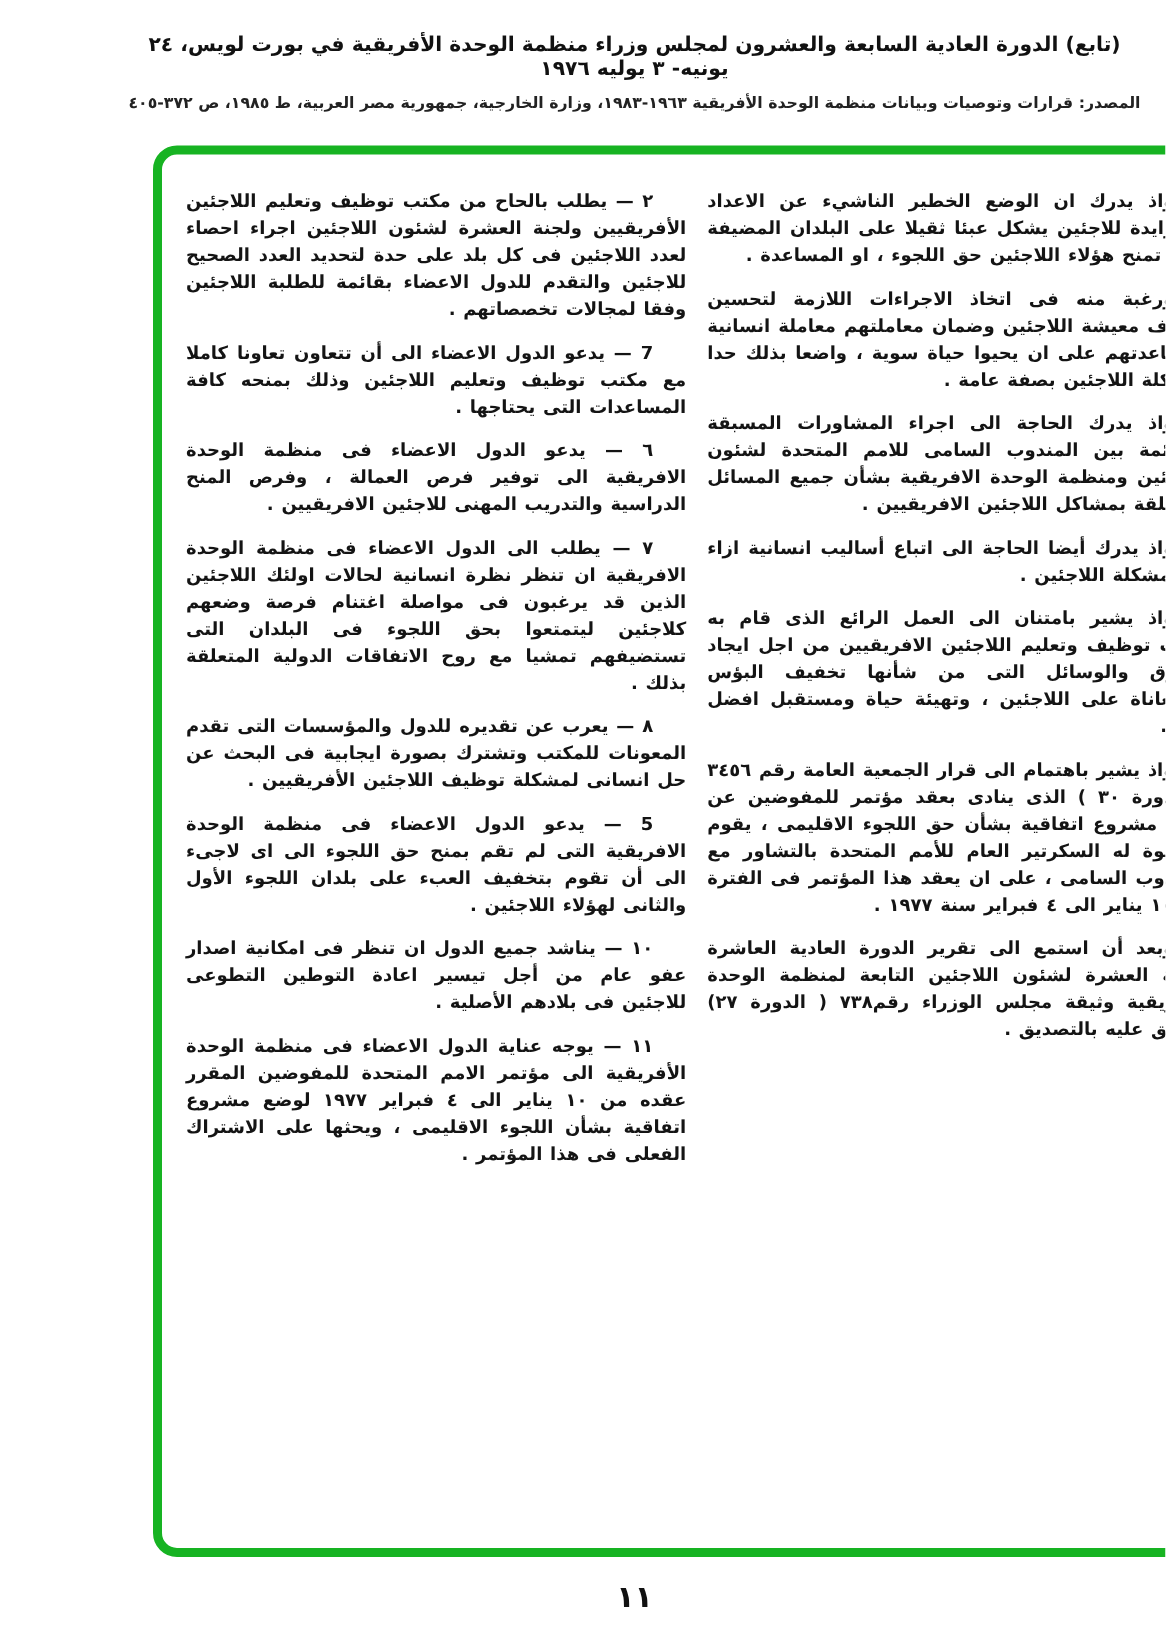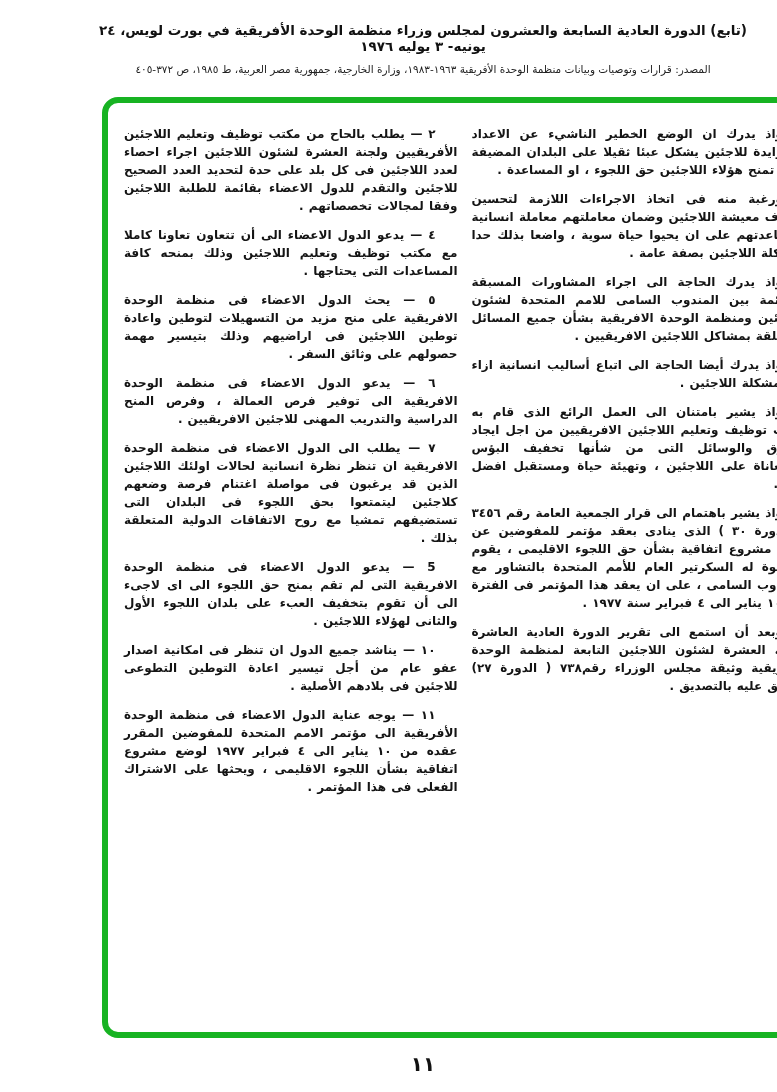--- a/index.html
+++ b/index.html
@@ -25,21 +25,21 @@
     color: #111;
   }
   .header .title-line {
     font-size: 13.5px;
     font-weight: bold;
     letter-spacing: 0px;
     padding: 0 14px;
   }
   .header .source-line {
     font-size: 10.5px;
-    font-weight: normal;
+    font-weight: bold;
     margin-top: 9px;
     color: #222;
     padding: 0 10px;
   }
   .frame {
     position: absolute;
     left: 33px;
     top: 97px;
     width: 729px;
     height: 941px;
@@ -100,24 +100,24 @@
         <p>ورغبة منه فى اتخاذ الاجراءات اللازمة لتحسين ظروف معيشة اللاجئين وضمان معاملتهم معاملة انسانية ومساعدتهم على ان يحيوا حياة سوية ، واضعا بذلك حدا لمشكلة اللاجئين بصفة عامة .</p>
         <p>واذ يدرك الحاجة الى اجراء المشاورات المسبقة الملائمة بين المندوب السامى للامم المتحدة لشئون اللاجئين ومنظمة الوحدة الافريقية بشأن جميع المسائل المتعلقة بمشاكل اللاجئين الافريقيين .</p>
         <p>واذ يدرك أيضا الحاجة الى اتباع أساليب انسانية ازاء حل مشكلة اللاجئين .</p>
         <p>واذ يشير بامتنان الى العمل الرائع الذى قام به مكتب توظيف وتعليم اللاجئين الافريقيين من اجل ايجاد الطرق والوسائل التى من شأنها تخفيف البؤس والمعاناة على اللاجئين ، وتهيئة حياة ومستقبل افضل لهم .</p>
         <p>واذ يشير باهتمام الى قرار الجمعية العامة رقم ٣٤٥٦ ( الدورة ٣٠ ) الذى ينادى بعقد مؤتمر للمفوضين عن وضع مشروع اتفاقية بشأن حق اللجوء الاقليمى ، يقوم بالدعوة له السكرتير العام للأمم المتحدة بالتشاور مع المندوب السامى ، على ان يعقد هذا المؤتمر فى الفترة من ١٠ يناير الى ٤ فبراير سنة ١٩٧٧ .</p>
         <p>وبعد أن استمع الى تقرير الدورة العادية العاشرة للجنة العشرة لشئون اللاجئين التابعة لمنظمة الوحدة الأفريقية وثيقة مجلس الوزراء رقم٧٣٨ ( الدورة ٢٧) ووافق عليه بالتصديق .</p>
       </div>
 
       <div class="col">
         <p>٢ — يطلب بالحاح من مكتب توظيف وتعليم اللاجئين الأفريقيين ولجنة العشرة لشئون اللاجئين اجراء احصاء لعدد اللاجئين فى كل بلد على حدة لتحديد العدد الصحيح للاجئين والتقدم للدول الاعضاء بقائمة للطلبة اللاجئين وفقا لمجالات تخصصاتهم .</p>
-        <p>٤ — يدعو الدول الاعضاء الى أن تتعاون تعاونا كاملا مع مكتب توظيف وتعليم اللاجئين وذلك بمنحه كافة المساعدات التى يحتاجها .</p>
-        <p>٥ — يحث الدول الاعضاء فى منظمة الوحدة الافريقية على منح مزيد من التسهيلات لتوطين واعادة توطين اللاجئين فى اراضيهم وذلك بتيسير مهمة حصولهم على وثائق السفر .</p>
+        <p>7 — يدعو الدول الاعضاء الى أن تتعاون تعاونا كاملا مع مكتب توظيف وتعليم اللاجئين وذلك بمنحه كافة المساعدات التى يحتاجها .</p>
         <p>٦ — يدعو الدول الاعضاء فى منظمة الوحدة الافريقية الى توفير فرص العمالة ، وفرص المنح الدراسية والتدريب المهنى للاجئين الافريقيين .</p>
         <p>٧ — يطلب الى الدول الاعضاء فى منظمة الوحدة الافريقية ان تنظر نظرة انسانية لحالات اولئك اللاجئين الذين قد يرغبون فى مواصلة اغتنام فرصة وضعهم كلاجئين ليتمتعوا بحق اللجوء فى البلدان التى تستضيفهم تمشيا مع روح الاتفاقات الدولية المتعلقة بذلك .</p>
+        <p>٨ — يعرب عن تقديره للدول والمؤسسات التى تقدم المعونات للمكتب وتشترك بصورة ايجابية فى البحث عن حل انسانى لمشكلة توظيف اللاجئين الأفريقيين .</p>
         <p>5 — يدعو الدول الاعضاء فى منظمة الوحدة الافريقية التى لم تقم بمنح حق اللجوء الى اى لاجىء الى أن تقوم بتخفيف العبء على بلدان اللجوء الأول والثانى لهؤلاء اللاجئين .</p>
         <p>١٠ — يناشد جميع الدول ان تنظر فى امكانية اصدار عفو عام من أجل تيسير اعادة التوطين التطوعى للاجئين فى بلادهم الأصلية .</p>
         <p>١١ — يوجه عناية الدول الاعضاء فى منظمة الوحدة الأفريقية الى مؤتمر الامم المتحدة للمفوضين المقرر عقده من ١٠ يناير الى ٤ فبراير ١٩٧٧ لوضع مشروع اتفاقية بشأن اللجوء الاقليمى ، ويحثها على الاشتراك الفعلى فى هذا المؤتمر .</p>
       </div>
 
     </div>
   </div>
 
   <div class="page-number">١١</div>
 

